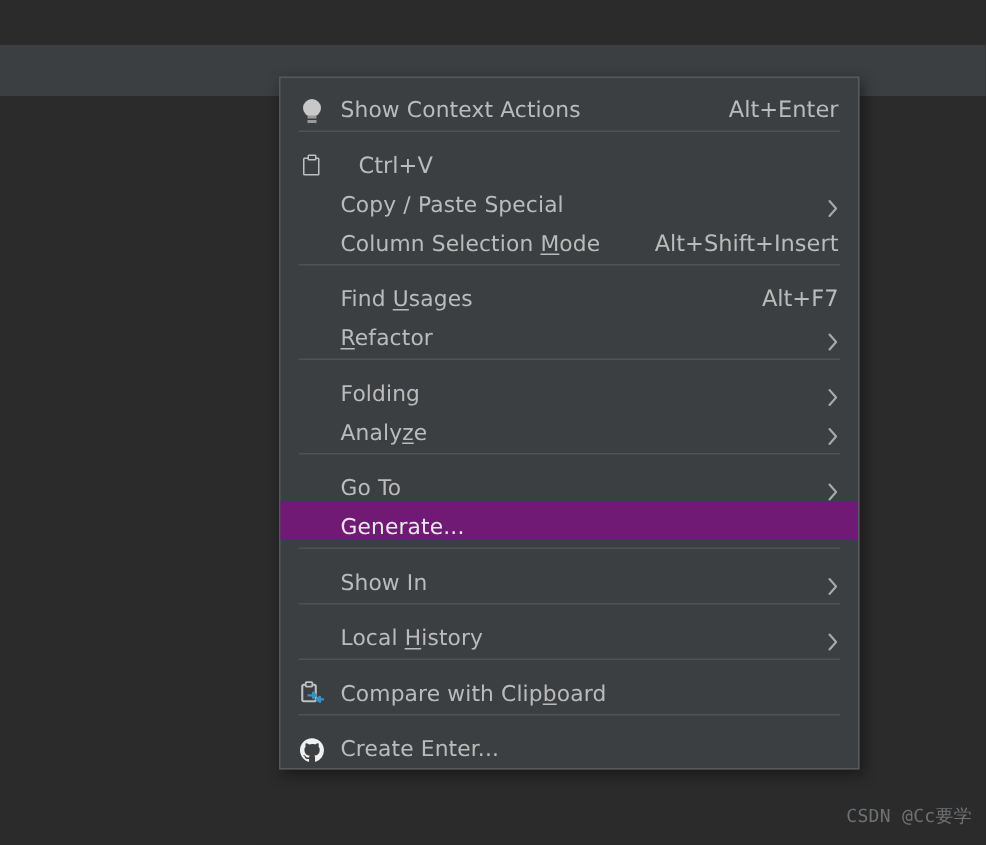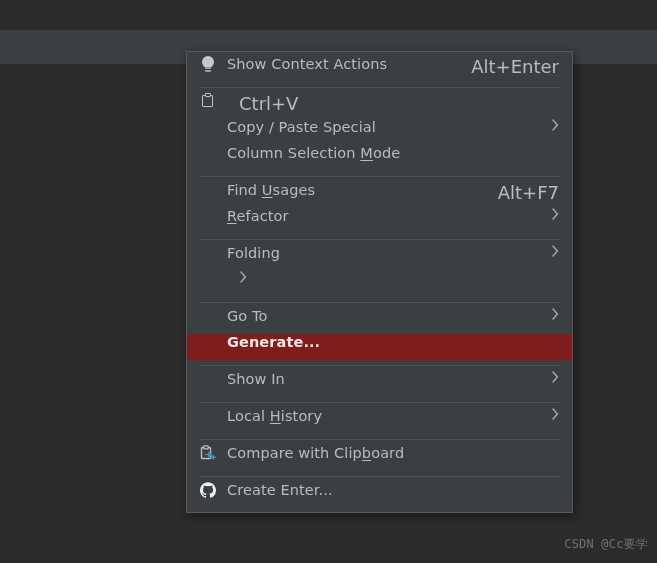--- a/index.html
+++ b/index.html
@@ -50,33 +50,32 @@
     background: #3c3f41;
     border: 1px solid #565a5c;
     box-shadow: 2px 3px 9px rgba(0,0,0,0.45);
     box-sizing: border-box;
     padding: 4px 0 4px 0;
   }
 
   .menu-item {
     position: relative;
     display: flex;
-    align-items: flex-start;
+    align-items: flex-end;
     height: 26px;
     padding: 0 13px 0 0;
     box-sizing: border-box;
     color: #bbbbbb;
     font-size: 14.5px;
     white-space: nowrap;
     cursor: default;
   }
   .menu-item.selected {
-    background: #7f1d1d;
+    background: #701a75;
     color: #e8e8e8;
-    font-weight: bold;
   }
 
   .item-icon {
     width: 22px;
     min-width: 22px;
     margin-left: 10px;
     display: flex;
     align-items: center;
     justify-content: center;
   }
@@ -88,21 +87,21 @@
     letter-spacing: 0.1px;
   }
   .item-label .mn {
     text-decoration: underline;
     text-underline-offset: 2px;
   }
 
   .item-shortcut {
     flex: 0 0 auto;
     color: #bbbbbb;
-    font-size: 18px;
+    font-size: 15px;
     padding-left: 20px;
   }
   .menu-item.selected .item-shortcut { color: #e4e8ef; }
 
   .item-arrow {
     flex: 0 0 auto;
     padding-left: 20px;
     color: #a9a9a9;
     font-size: 13px;
     line-height: 1;
@@ -206,20 +205,21 @@
       <span class="item-label">Copy / Paste Special</span>
       <span class="item-arrow">
         <svg width="8" height="12" viewBox="0 0 8 12">
           <path d="M2 1 L6.4 6 L2 11" fill="none" stroke="#a9a9a9" stroke-width="1.4" stroke-linecap="round" stroke-linejoin="round"></path>
         </svg>
       </span>
     </div>
     <div class="menu-item">
       <span class="item-icon empty"></span>
       <span class="item-label">Column Selection <span class="mn">M</span>ode</span>
+      <span class="item-shortcut">Alt+Shift+Insert</span>
     </div>
     <div class="separator"></div>
     <div class="menu-item">
       <span class="item-icon empty"></span>
       <span class="item-label">Find <span class="mn">U</span>sages</span>
       <span class="item-shortcut">Alt+F7</span>
     </div>
     <div class="menu-item">
       <span class="item-icon empty"></span>
       <span class="item-label"><span class="mn">R</span>efactor</span>
@@ -234,20 +234,21 @@
       <span class="item-icon empty"></span>
       <span class="item-label">Folding</span>
       <span class="item-arrow">
         <svg width="8" height="12" viewBox="0 0 8 12">
           <path d="M2 1 L6.4 6 L2 11" fill="none" stroke="#a9a9a9" stroke-width="1.4" stroke-linecap="round" stroke-linejoin="round"></path>
         </svg>
       </span>
     </div>
     <div class="menu-item">
       <span class="item-icon empty"></span>
+      <span class="item-label">Analy<span class="mn">z</span>e</span>
       <span class="item-arrow">
         <svg width="8" height="12" viewBox="0 0 8 12">
           <path d="M2 1 L6.4 6 L2 11" fill="none" stroke="#a9a9a9" stroke-width="1.4" stroke-linecap="round" stroke-linejoin="round"></path>
         </svg>
       </span>
     </div>
     <div class="separator"></div>
     <div class="menu-item">
       <span class="item-icon empty"></span>
       <span class="item-label">Go To</span>

